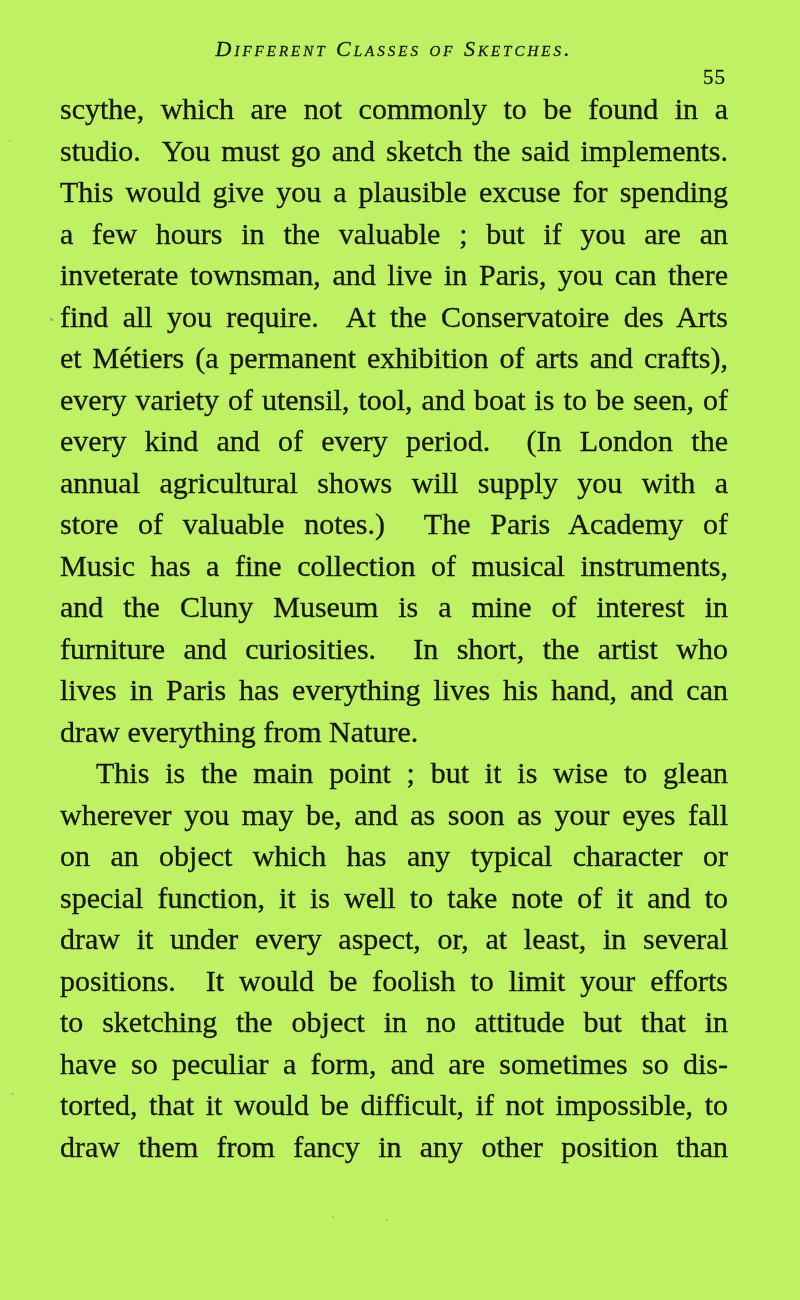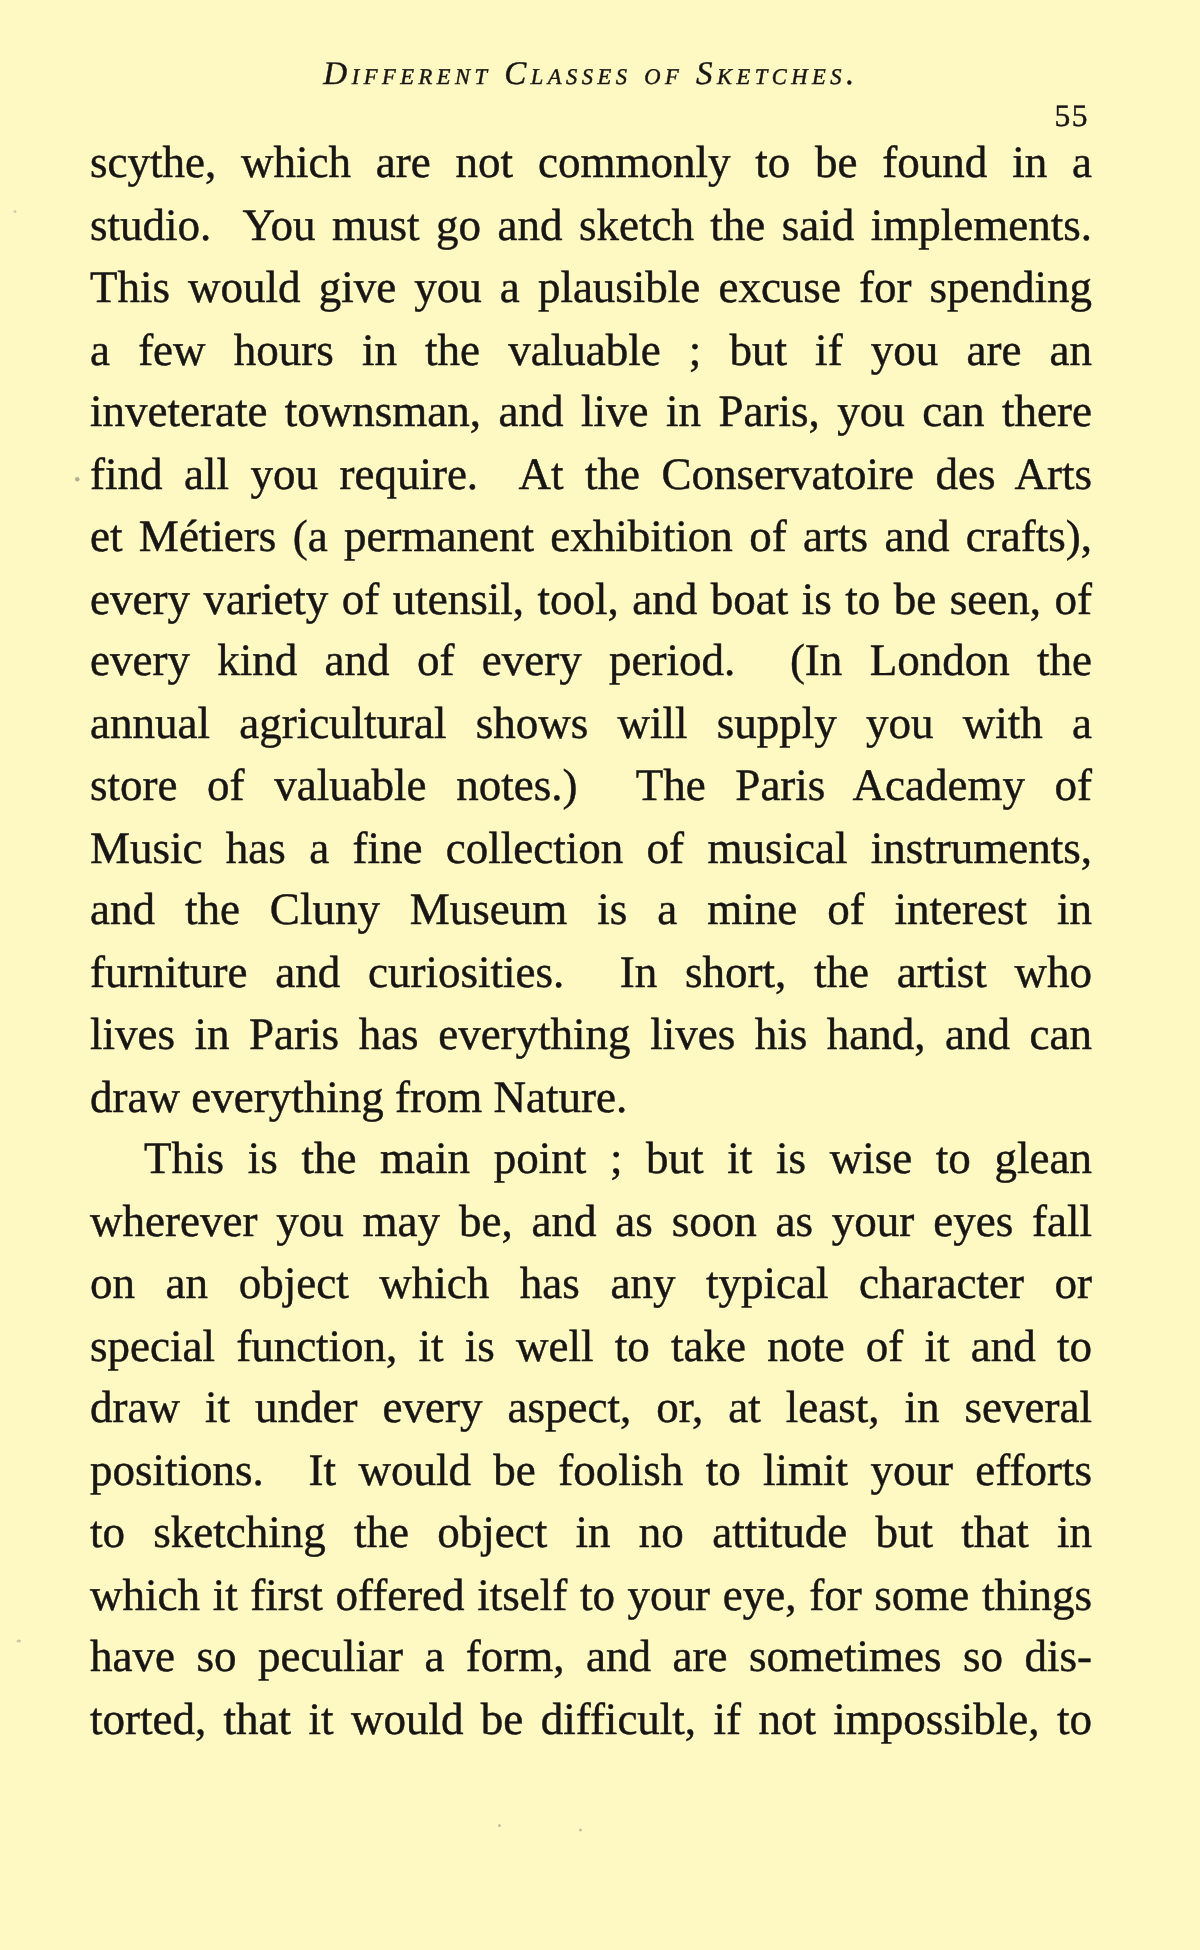--- a/index.html
+++ b/index.html
@@ -1,21 +1,21 @@
 <!DOCTYPE html>
 <html><head>
 <meta charset="utf-8">
 <style>
   html, body { margin: 0; padding: 0; background: #ffffff; }
 
   .page {
     position: relative;
     width: 800px;
     height: 1300px;
-    background: #fef9c3;
+    background: #bef264;
     font-family: "Liberation Serif", serif;
     color: #181614;
     overflow: hidden;
   }
 
   
   .running-head {
     position: absolute;
     top: 36px;
     left: 60px;
@@ -105,23 +105,23 @@
       <div class="line">furniture and curiosities.  In short, the artist who</div>
       <div class="line">lives in Paris has everything lives his hand, and can</div>
       <div class="line no-j">draw everything from Nature.</div>
       <div class="line indent">This is the main point ; but it is wise to glean</div>
       <div class="line">wherever you may be, and as soon as your eyes fall</div>
       <div class="line">on an object which has any typical character or</div>
       <div class="line">special function, it is well to take note of it and to</div>
       <div class="line">draw it under every aspect, or, at least, in several</div>
       <div class="line">positions.  It would be foolish to limit your efforts</div>
       <div class="line">to sketching the object in no attitude but that in</div>
-      <div class="line">which it first offered itself to your eye, for some things</div>
       <div class="line">have so peculiar a form, and are sometimes so dis-</div>
       <div class="line">torted, that it would be difficult, if not impossible, to</div>
+      <div class="line">draw them from fancy in any other position than</div>
     </div>
 
   <div class="speck s1"></div>
   <div class="speck s2"></div>
   <div class="speck s3"></div>
   <div class="speck s4"></div>
   <div class="speck s5"></div>
 
 </div>
 

